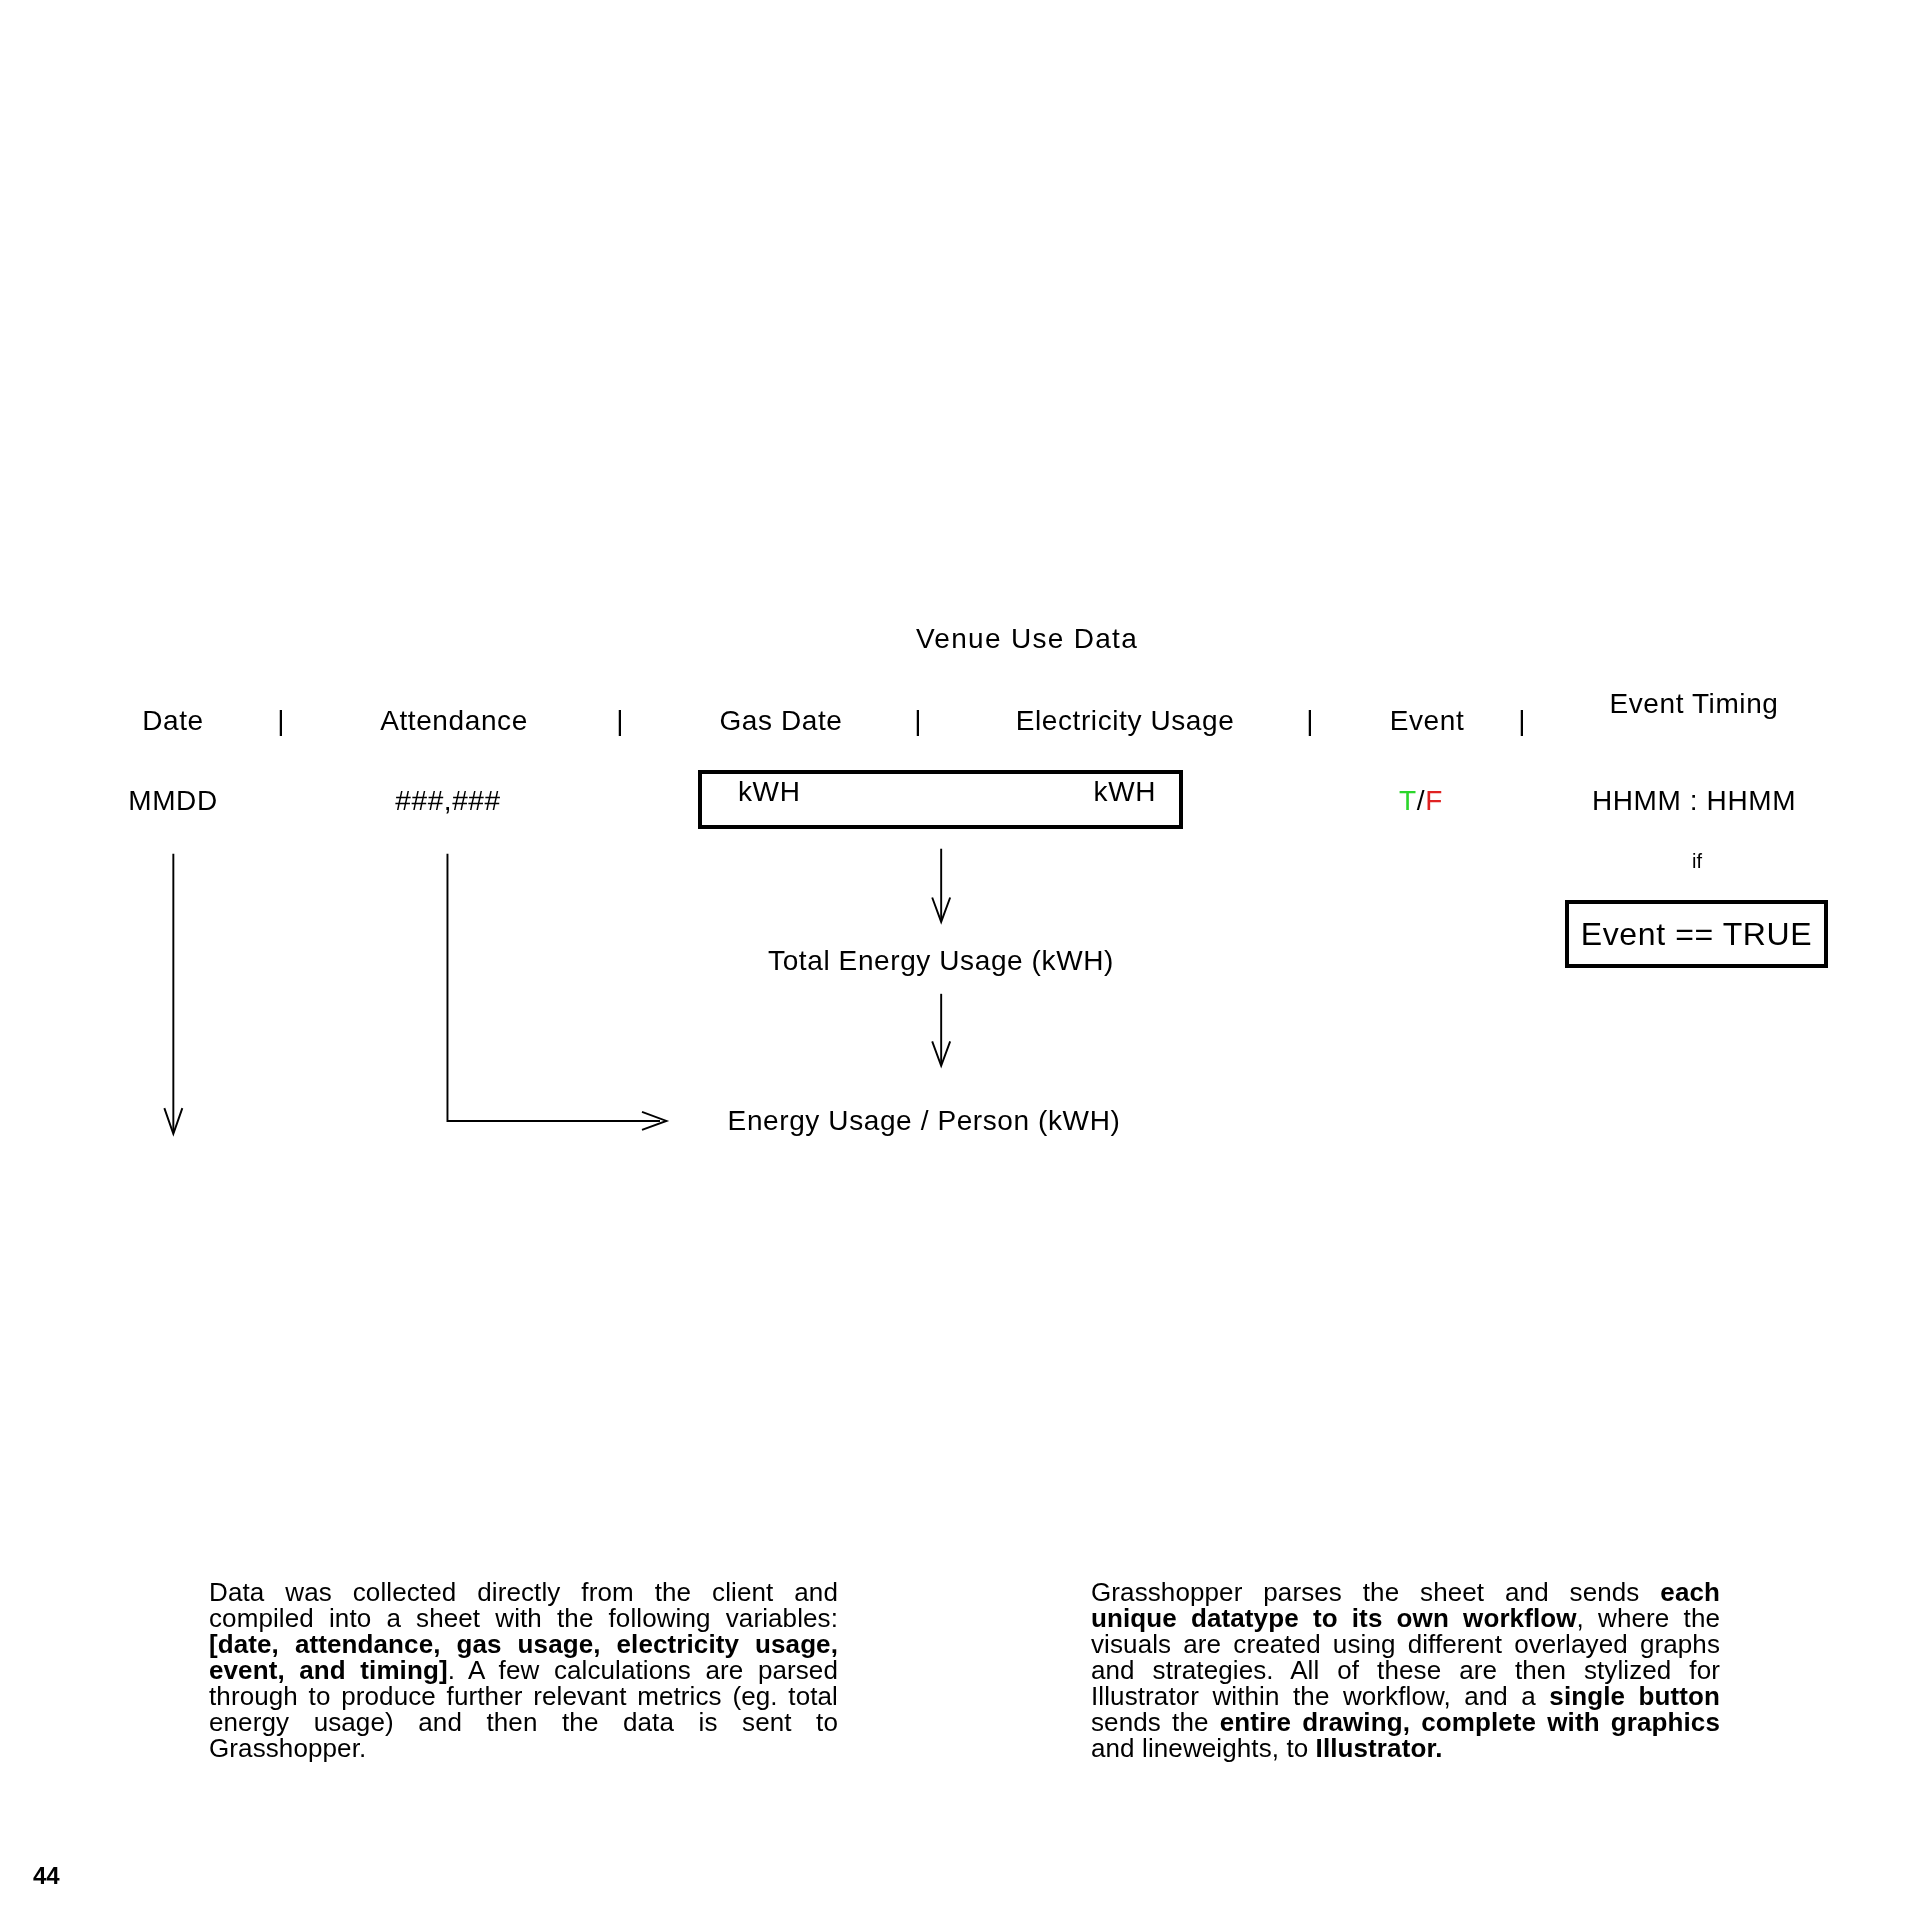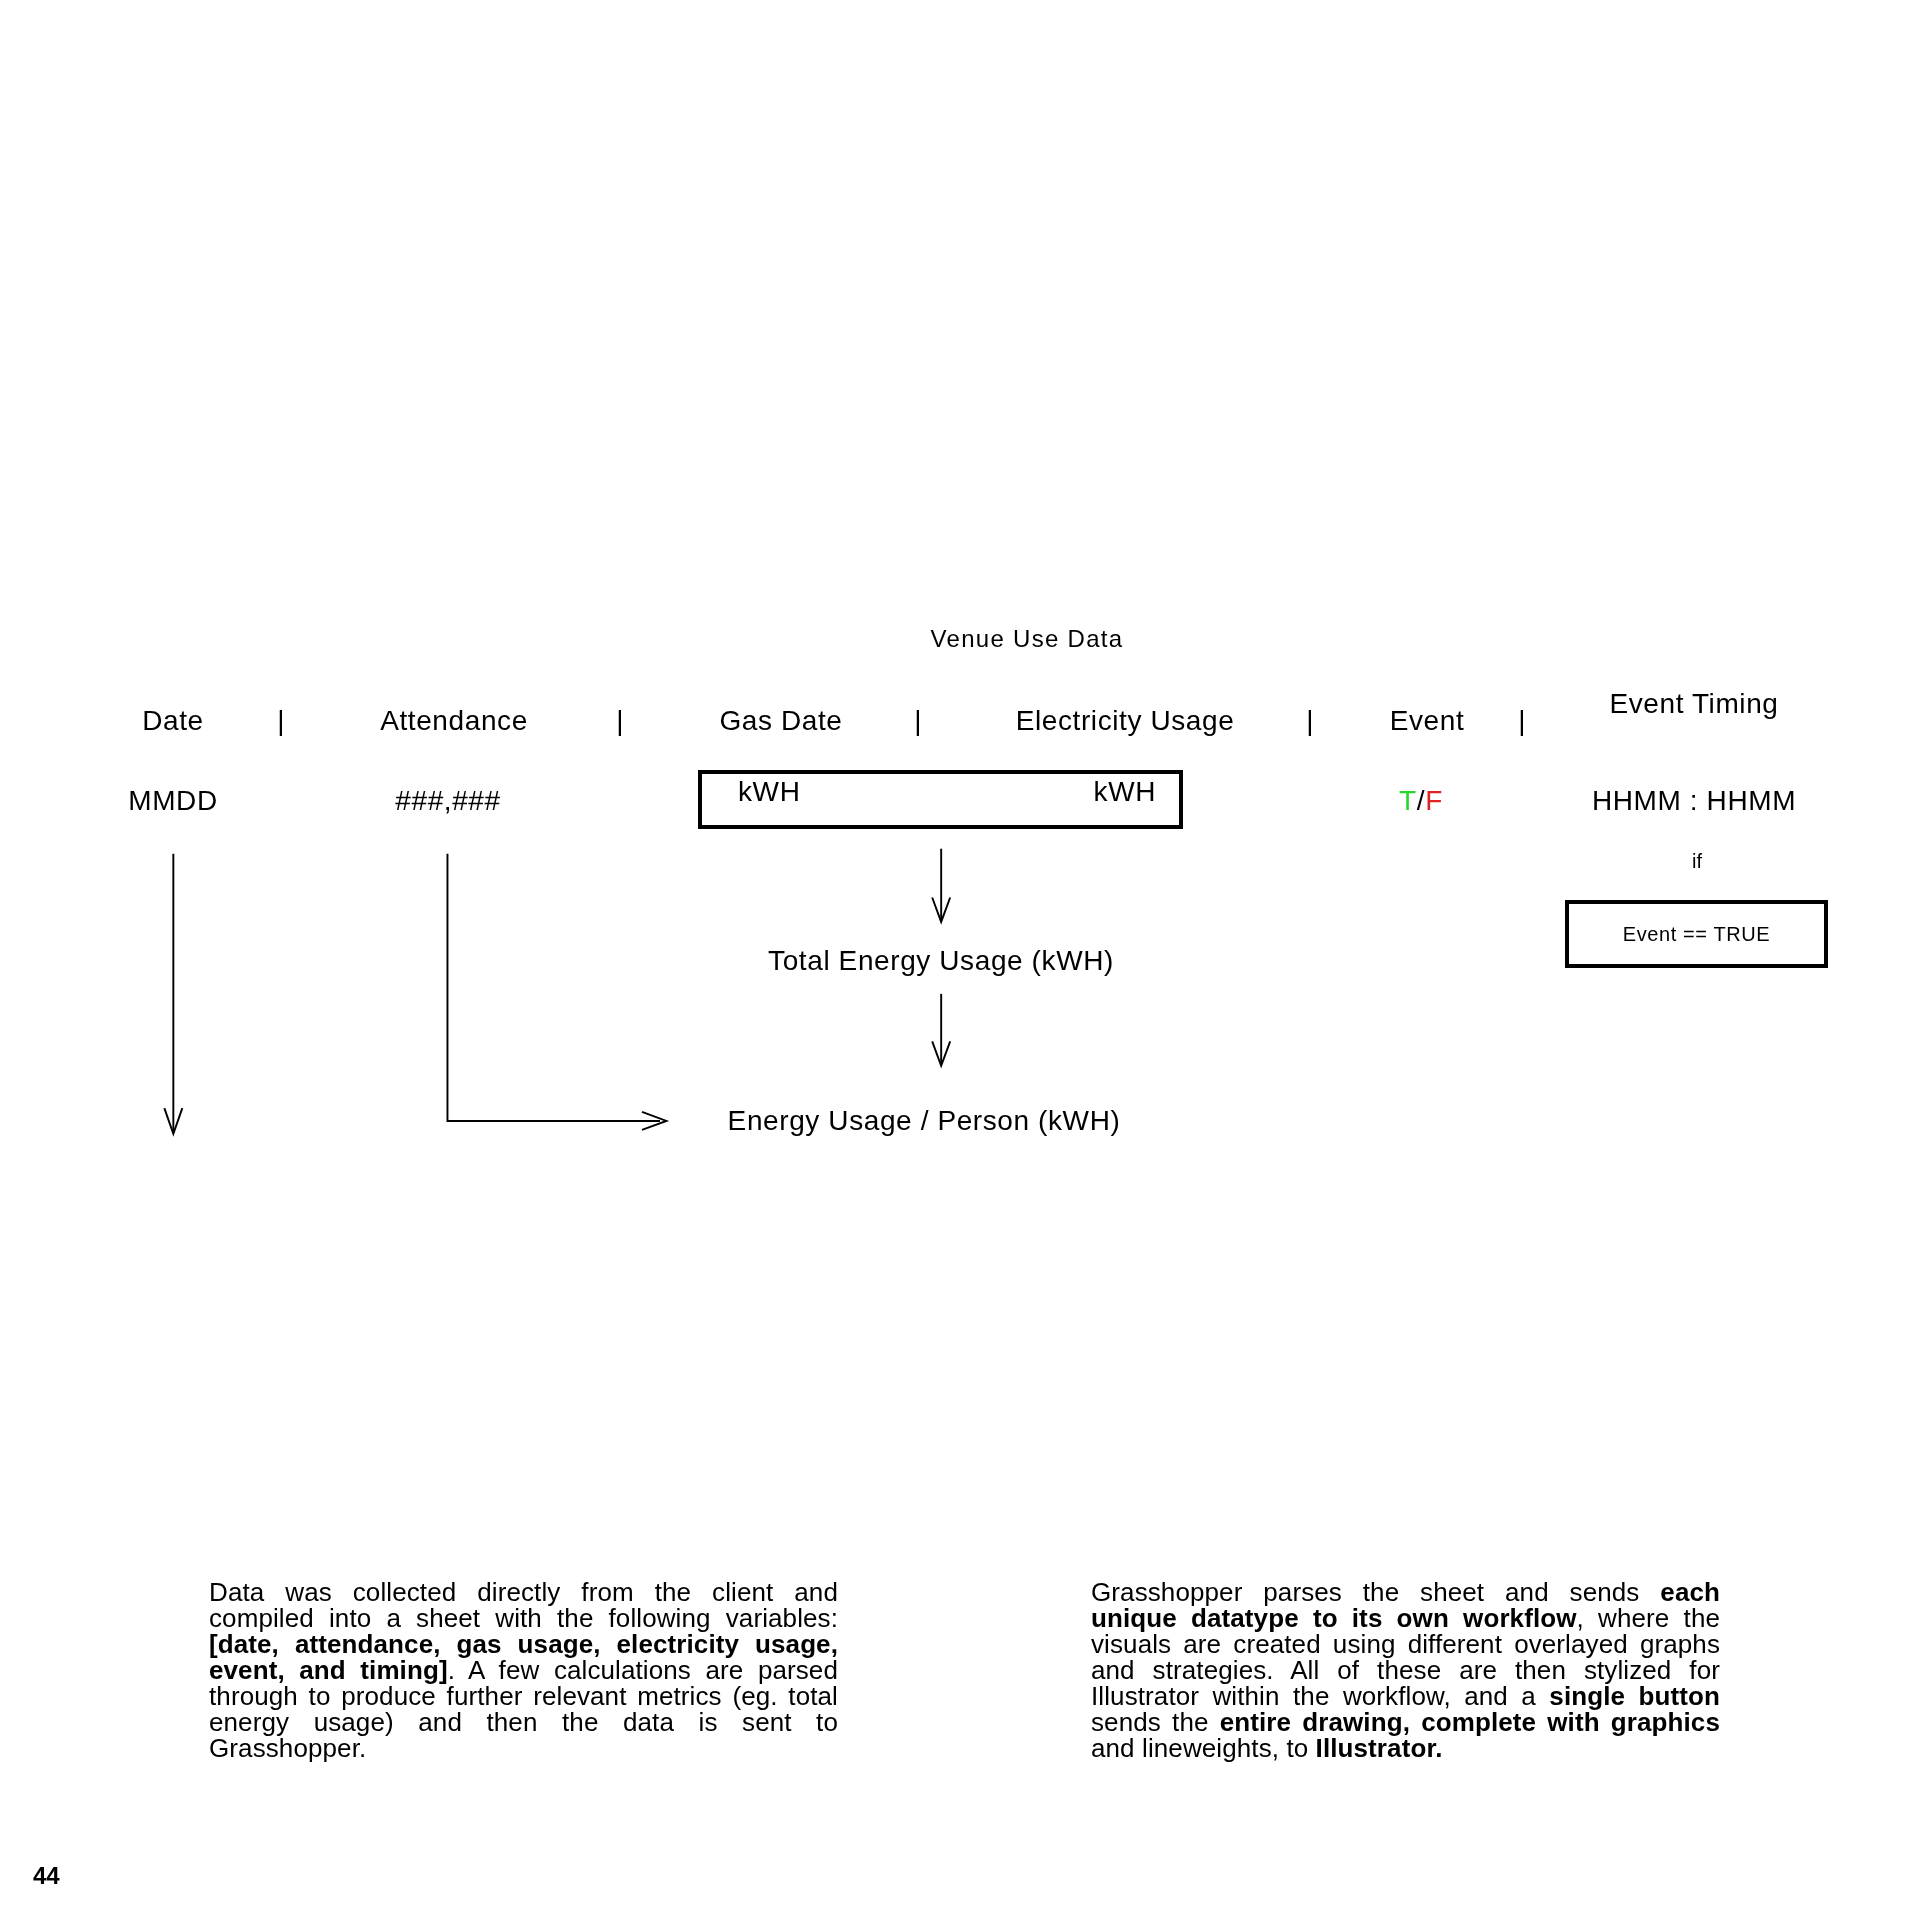--- a/index.html
+++ b/index.html
@@ -2,37 +2,37 @@
 <html style="font-size:10.3px"><head>
 <meta charset="utf-8">
 <style>
   html,body{margin:0;padding:0;background:#ffffff;}
   .page{
     position:relative;width:1926px;height:1926px;background:#ffffff;
     font-family:"Liberation Sans", sans-serif;color:#000;overflow:hidden;
   }
   .abs{position:absolute;}
   .ctr{transform:translate(-50%,-50%);white-space:nowrap;}
-  .diagram-title{font-size:24px;letter-spacing:1.3px;}
+  .diagram-title{font-size:28px;letter-spacing:1.3px;}
   .hdr{font-size:28px;letter-spacing:0.6px;}
   .val{font-size:28px;letter-spacing:0.6px;}
   .sep{font-size:28px;font-weight:300;}
   .if-label{font-size:20px;}
   .derived{font-size:28px;letter-spacing:0.6px;}
   .kwh-box{
     left:698px;top:770px;width:485px;height:59px;
     border:4.5px solid #000;box-sizing:border-box;
     display:flex;align-items:center;justify-content:space-between;
     padding:0 23px 16px 36px;
   }
   .cond-box{
     left:1565px;top:900px;width:263px;height:68px;
     border:4.5px solid #000;box-sizing:border-box;
     display:flex;align-items:center;justify-content:center;
-    font-size:20px;letter-spacing:0.6px;white-space:nowrap;
+    font-size:32px;letter-spacing:0.6px;white-space:nowrap;
   }
   .arrows{left:0;top:0;}
   .para{
     font-size:26px;line-height:26px;text-align:justify;
     letter-spacing:0.1px;width:629px;
   }
   .para b{font-weight:bold;}
   .page-number{font-size:24px;}
 </style>
 </head>

